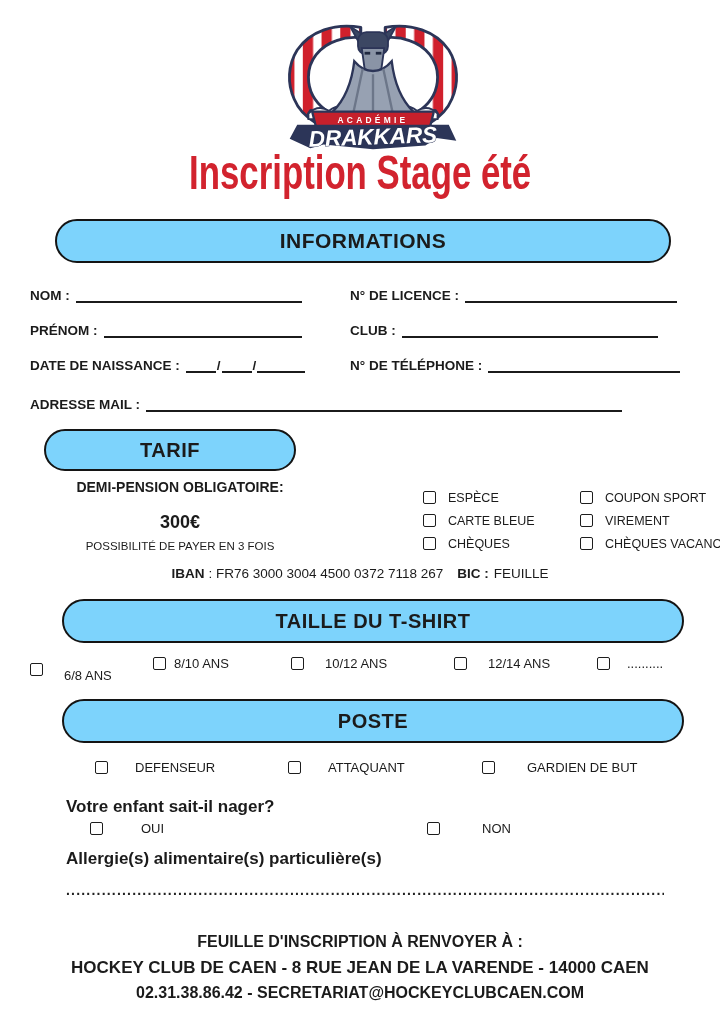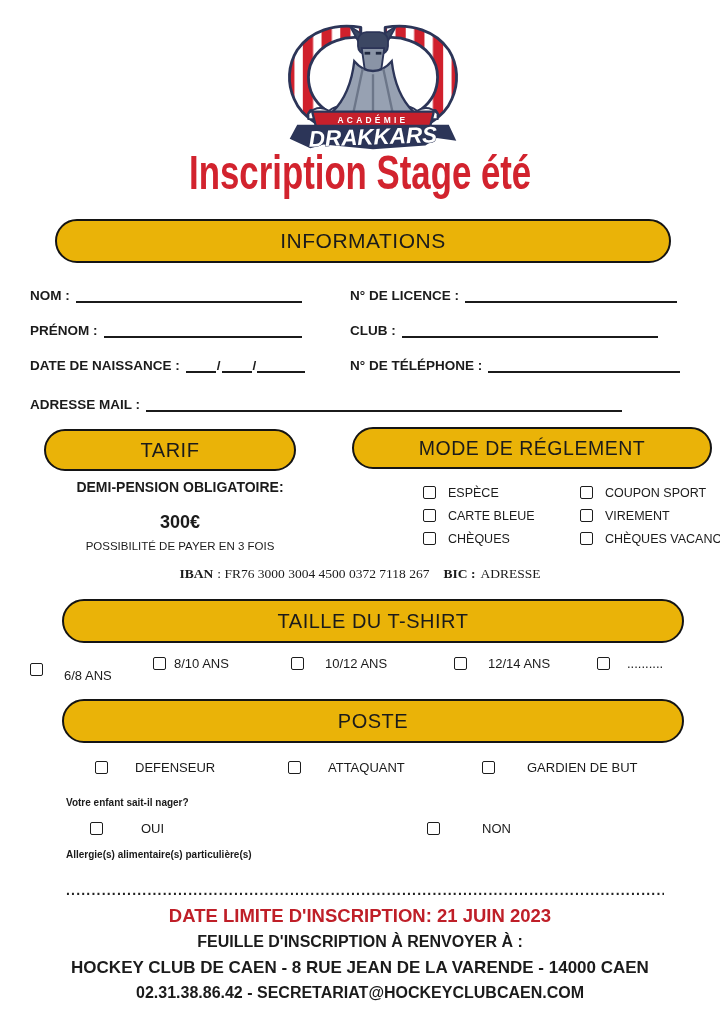--- a/index.html
+++ b/index.html
@@ -7,42 +7,42 @@
     position:relative;width:720px;height:1018px;margin:0 auto;background:#ffffff;
     font-family:"Liberation Sans",sans-serif;color:#1b1b1b;overflow:hidden;
   }
   .abs{position:absolute;}
   .title{
     left:0;top:144px;width:720px;text-align:center;
     font-size:47px;font-weight:bold;color:#d2232e;letter-spacing:0px;white-space:nowrap;
   }
   .title>span{display:inline-block;transform:scale(0.74,1.04);transform-origin:center;}
   .ovalhead{
-    border:2.5px solid #141414;border-radius:28px;background:#eab308;
+    border:2.5px solid #141414;border-radius:28px;background:#7dd3fc;
     display:flex;align-items:center;justify-content:center;
-    font-weight:normal;letter-spacing:0.5px;white-space:nowrap;
+    font-weight:bold;letter-spacing:0.5px;white-space:nowrap;
   }
   .row{display:flex;align-items:flex-end;font-weight:bold;font-size:13.5px;white-space:nowrap;}
   .ln{border-bottom:2px solid #1b1b1b;height:15px;display:inline-block;margin-left:6px;}
   .slash{margin:0 1px;font-weight:bold;}
   .center300{left:30px;width:300px;text-align:center;}
-  .copt{display:flex;align-items:flex-start;height:23px;font-size:12.5px;white-space:nowrap;padding-left:48px;}
+  .copt{display:flex;align-items:center;height:23px;font-size:12.5px;white-space:nowrap;padding-left:48px;}
   .cb{width:11px;height:11px;border:1.7px solid #1d1d1d;border-radius:2px;background:#fff;flex:none;display:inline-block;}
   .copt .cb{margin-right:12px;}
   .pair{position:absolute;display:flex;align-items:center;font-size:13px;white-space:nowrap;}
-  .iban{left:0;top:566px;width:720px;display:flex;justify-content:center;font-size:13.5px;white-space:nowrap;font-family:Liberation Serif, serif;}
+  .iban{left:0;top:566px;width:720px;display:flex;justify-content:center;font-size:13.5px;white-space:nowrap;}
   .iban b{font-weight:bold;}
   .dots{left:66px;top:882px;width:598px;font-size:14px;font-weight:bold;letter-spacing:1.2px;
         white-space:nowrap;overflow:hidden;color:#222;}
   .cline{left:0;width:720px;text-align:center;font-weight:bold;white-space:nowrap;}
   .deadline{top:905px;font-size:18.5px;color:#bf1f28;}
   .feuille{top:933px;font-size:16px;}
   .addr{top:958px;font-size:17px;}
   .contact{top:984px;font-size:16px;}
-  .qbold{font-weight:bold;font-size:10px;white-space:nowrap;}
+  .qbold{font-weight:bold;font-size:17px;white-space:nowrap;}
 </style>
 </head>
 <body>
 
 <div class="page">
 
   <div class="abs" style="left:284px;top:20px;width:178px;">
     <svg viewBox="0 0 190 140" width="178" height="131">
       <defs>
         <pattern id="stripes" patternUnits="userSpaceOnUse" width="20" height="140">
@@ -119,23 +119,20 @@
   </div>
 
   <div class="abs row" style="left:30px;top:395px;">
     <span>ADRESSE MAIL :</span>
     <span class="ln" style="width:476px;"></span>
   </div>
 
   <div class="abs ovalhead" style="left:44px;top:429px;width:248px;height:38px;font-size:20px;">
     <span>TARIF</span>
   </div>
-  <div class="abs ovalhead" style="left:352px;top:427px;width:356px;height:38px;font-size:19.5px;">
-    <span>MODE DE RÉGLEMENT</span>
-  </div>
 
   <div class="abs center300" style="top:479px;font-weight:bold;font-size:14px;">DEMI-PENSION OBLIGATOIRE:</div>
   <div class="abs center300" style="top:512px;font-weight:bold;font-size:18px;">300€</div>
   <div class="abs center300" style="top:540px;font-size:11.5px;">POSSIBILITÉ DE PAYER EN 3 FOIS</div>
 
   <div class="abs" style="left:375px;top:486px;">
     <div class="copt">
       <span class="cb"></span>
       <span>ESPÈCE</span>
     </div>
@@ -160,21 +157,21 @@
     <div class="copt">
       <span class="cb"></span>
       <span>CHÈQUES VACANCES</span>
     </div>
   </div>
 
   <div class="abs iban">
     <b>IBAN</b>
     <span style="margin-left:4px;">: FR76 3000 3004 4500 0372 7118 267</span>
     <b style="margin-left:14px;">BIC :</b>
-    <span style="margin-left:5px;">ADRESSE</span>
+    <span style="margin-left:5px;">FEUILLE</span>
   </div>
 
   <div class="abs ovalhead" style="left:62px;top:599px;width:618px;height:40px;font-size:20px;">
     <span>TAILLE DU T-SHIRT</span>
   </div>
 
   <div class="pair" style="left:30px;top:656px;">
     <span class="cb"></span>
     <span style="margin-left:21px;margin-top:12px;">6/8 ANS</span>
   </div>
@@ -220,18 +217,17 @@
   </div>
   <div class="pair" style="left:427px;top:821px;">
     <span class="cb"></span>
     <span style="margin-left:42px;">NON</span>
   </div>
 
   <div class="abs qbold" style="left:66px;top:849px;">Allergie(s) alimentaire(s) particulière(s)</div>
 
   <div class="abs dots">..............................................................................................................................</div>
 
-  <div class="abs cline deadline">DATE LIMITE D'INSCRIPTION: 21 JUIN 2023</div>
   <div class="abs cline feuille">FEUILLE D'INSCRIPTION À RENVOYER À :</div>
   <div class="abs cline addr">HOCKEY CLUB DE CAEN - 8 RUE JEAN DE LA VARENDE - 14000 CAEN</div>
   <div class="abs cline contact">02.31.38.86.42 - SECRETARIAT@HOCKEYCLUBCAEN.COM</div>
 
 </div>
 
 </body></html>

